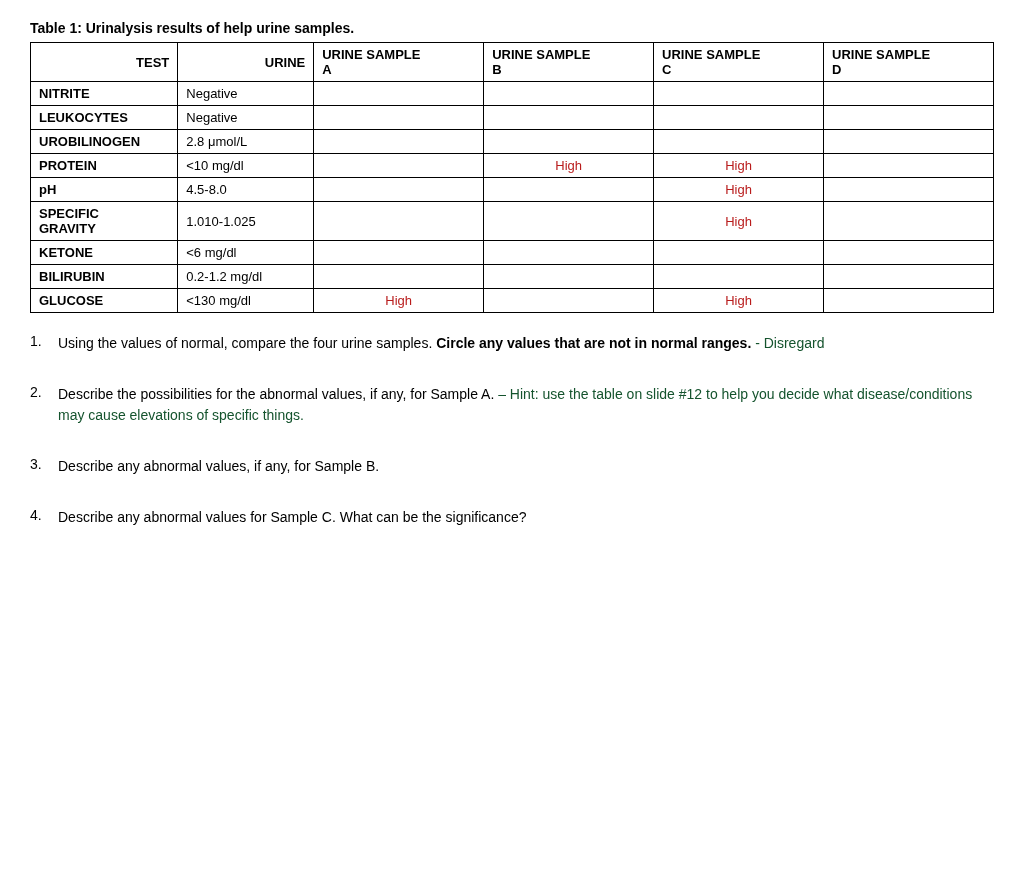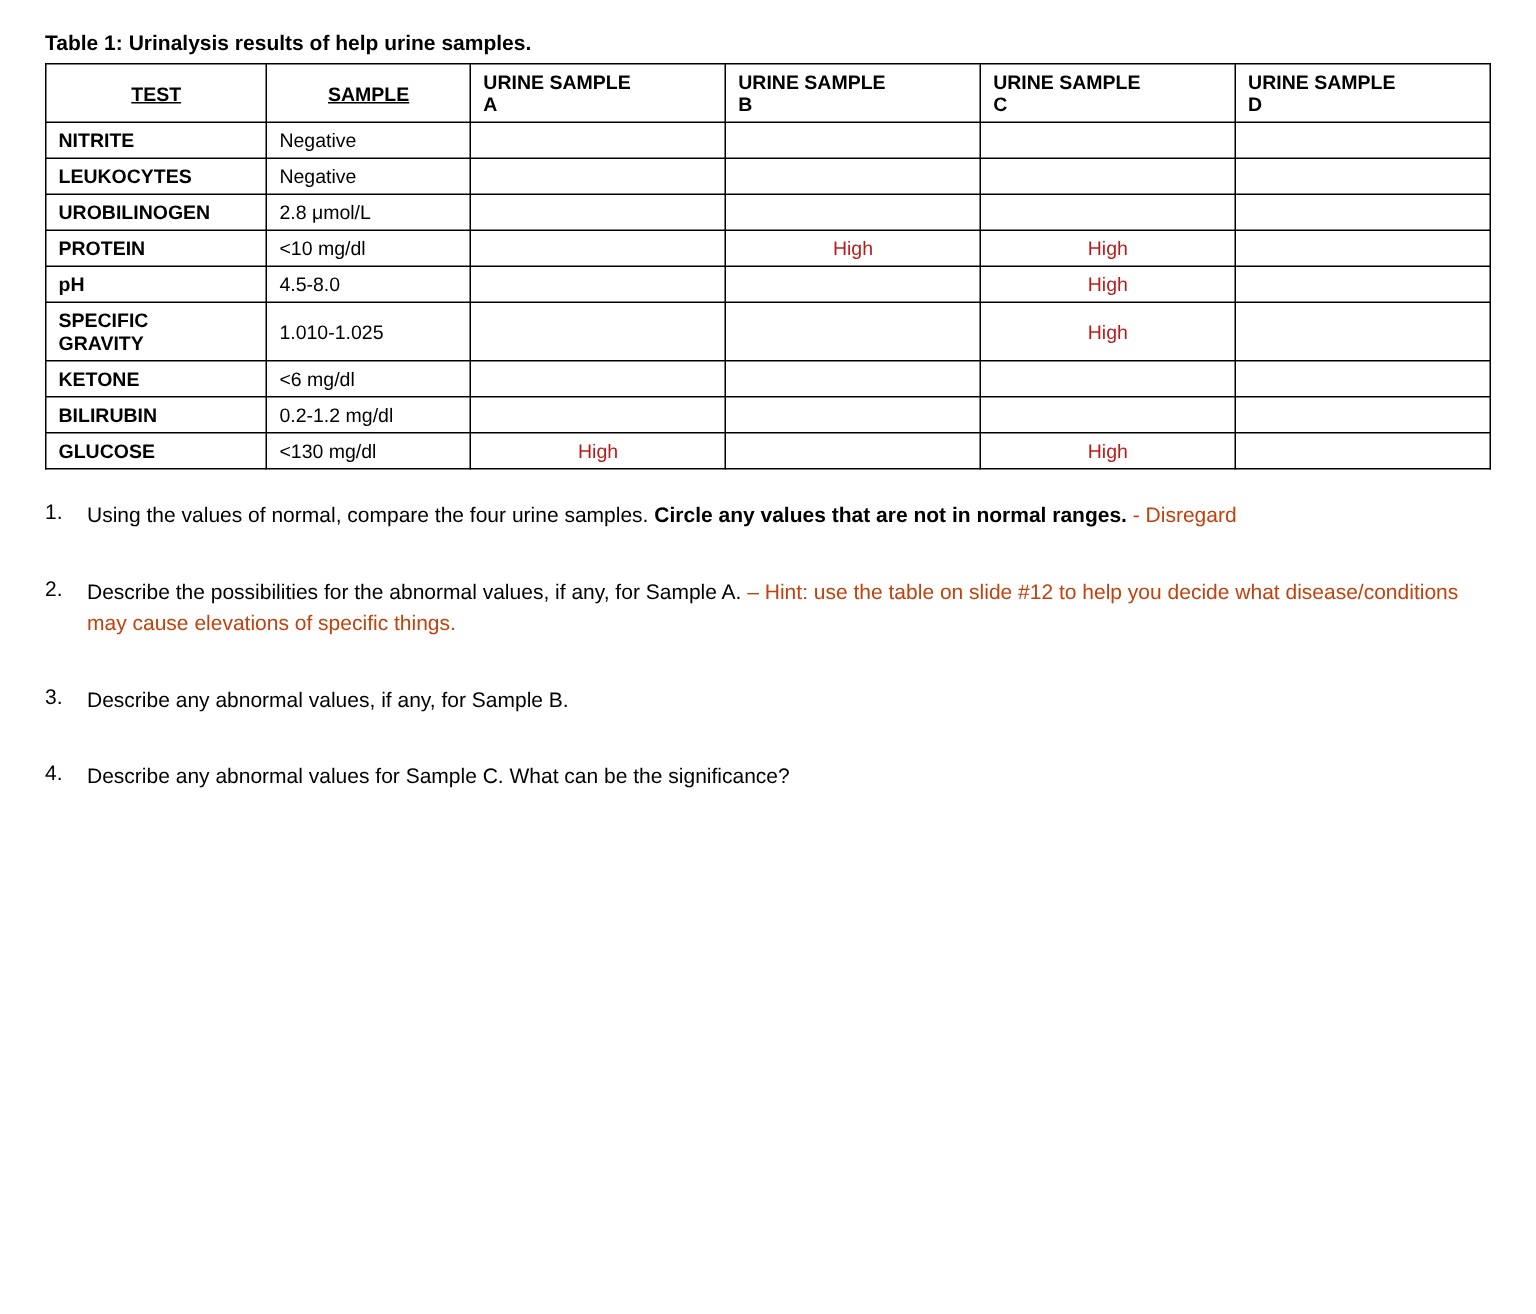--- a/index.html
+++ b/index.html
@@ -32,54 +32,53 @@
       font-weight: bold;
       text-align: left;
       background: #fff;
     }
     .header-row th {
       text-align: left;
       font-weight: bold;
     }
     .header-row th:first-child,
     .header-row th:nth-child(2) {
-      text-align: center;
-      text-decoration: underline;
+      text-align: right;
     }
     .col-test { width: 130px; font-weight: bold; }
     .col-normal { width: 120px; }
     .col-sample { width: 150px; text-align: center; }
     .high-value { color: #b91c1c; font-weight: normal; }
     .questions { margin-top: 10px; }
     .question-item {
       margin-bottom: 30px;
       display: flex;
       gap: 8px;
     }
     .question-num {
       min-width: 20px;
       font-size: 14px;
     }
     .question-text {
       font-size: 14px;
       line-height: 1.5;
     }
-    .red-text { color: #c2410c; }
+    .red-text { color: #14532d; }
     .bold-text { font-weight: bold; }
   </style>
 </head>
 <body>
 
 <div class="table-title">Table 1: Urinalysis results of help urine samples.</div>
 
 <table>
   <thead>
     <tr class="header-row">
       <th class="col-test">TEST</th>
-      <th class="col-normal">SAMPLE</th>
+      <th class="col-normal">URINE</th>
       <th class="col-sample">
         <span>URINE SAMPLE</span><br>
         <span>A</span>
       </th>
       <th class="col-sample">
         <span>URINE SAMPLE</span><br>
         <span>B</span>
       </th>
       <th class="col-sample">
         <span>URINE SAMPLE</span><br>

